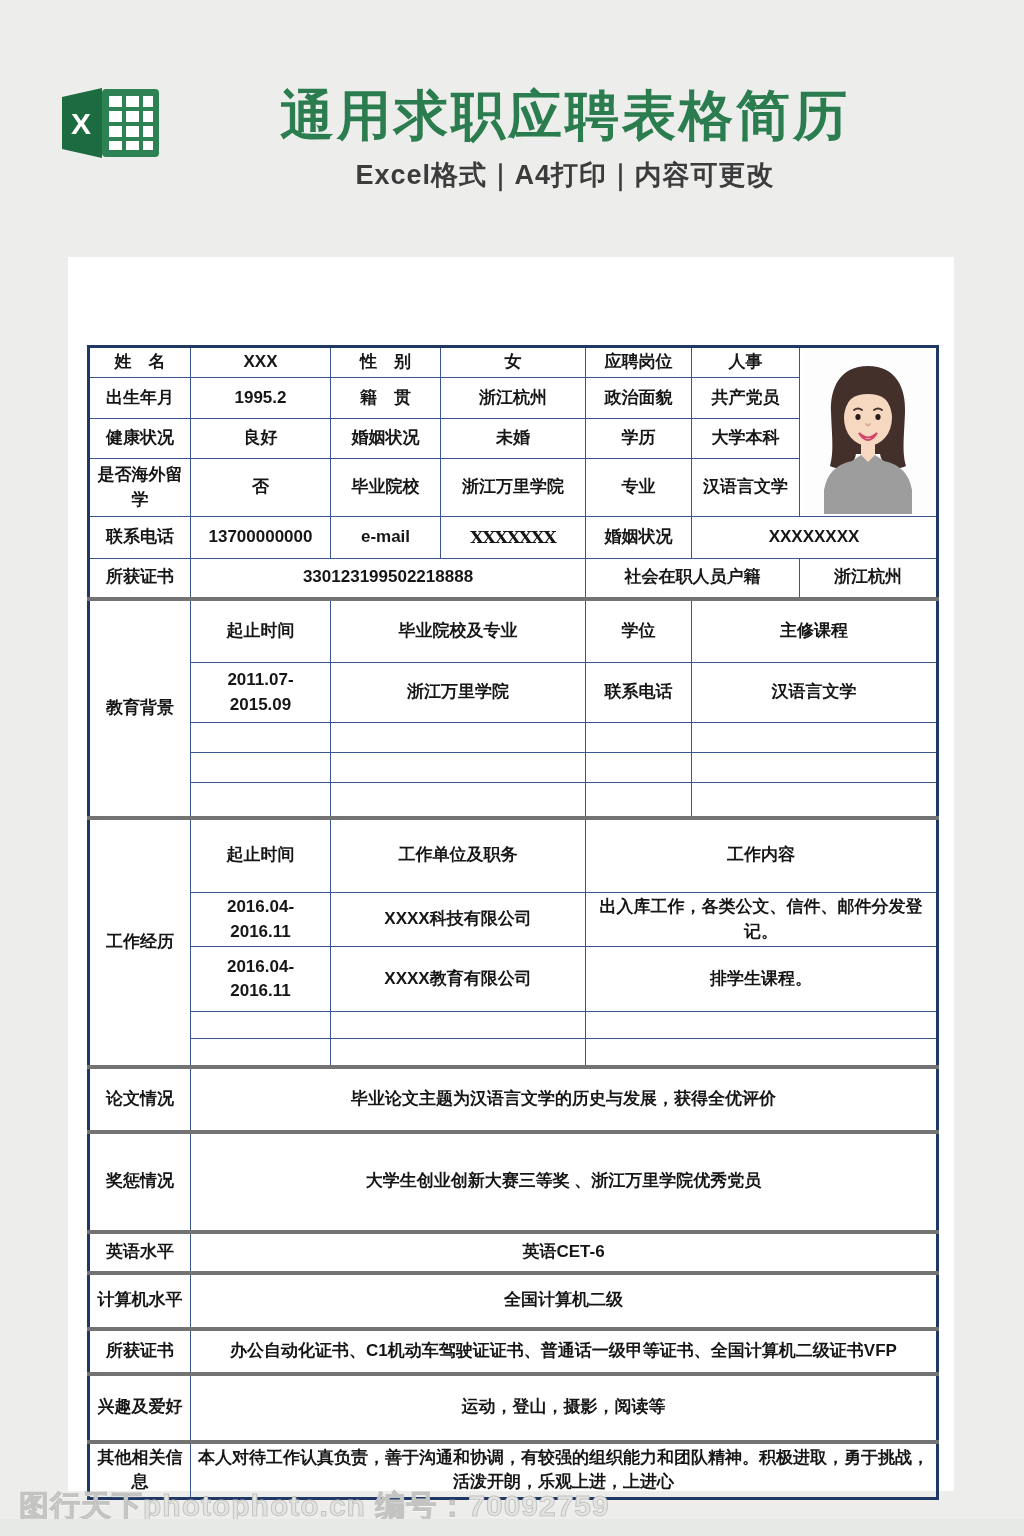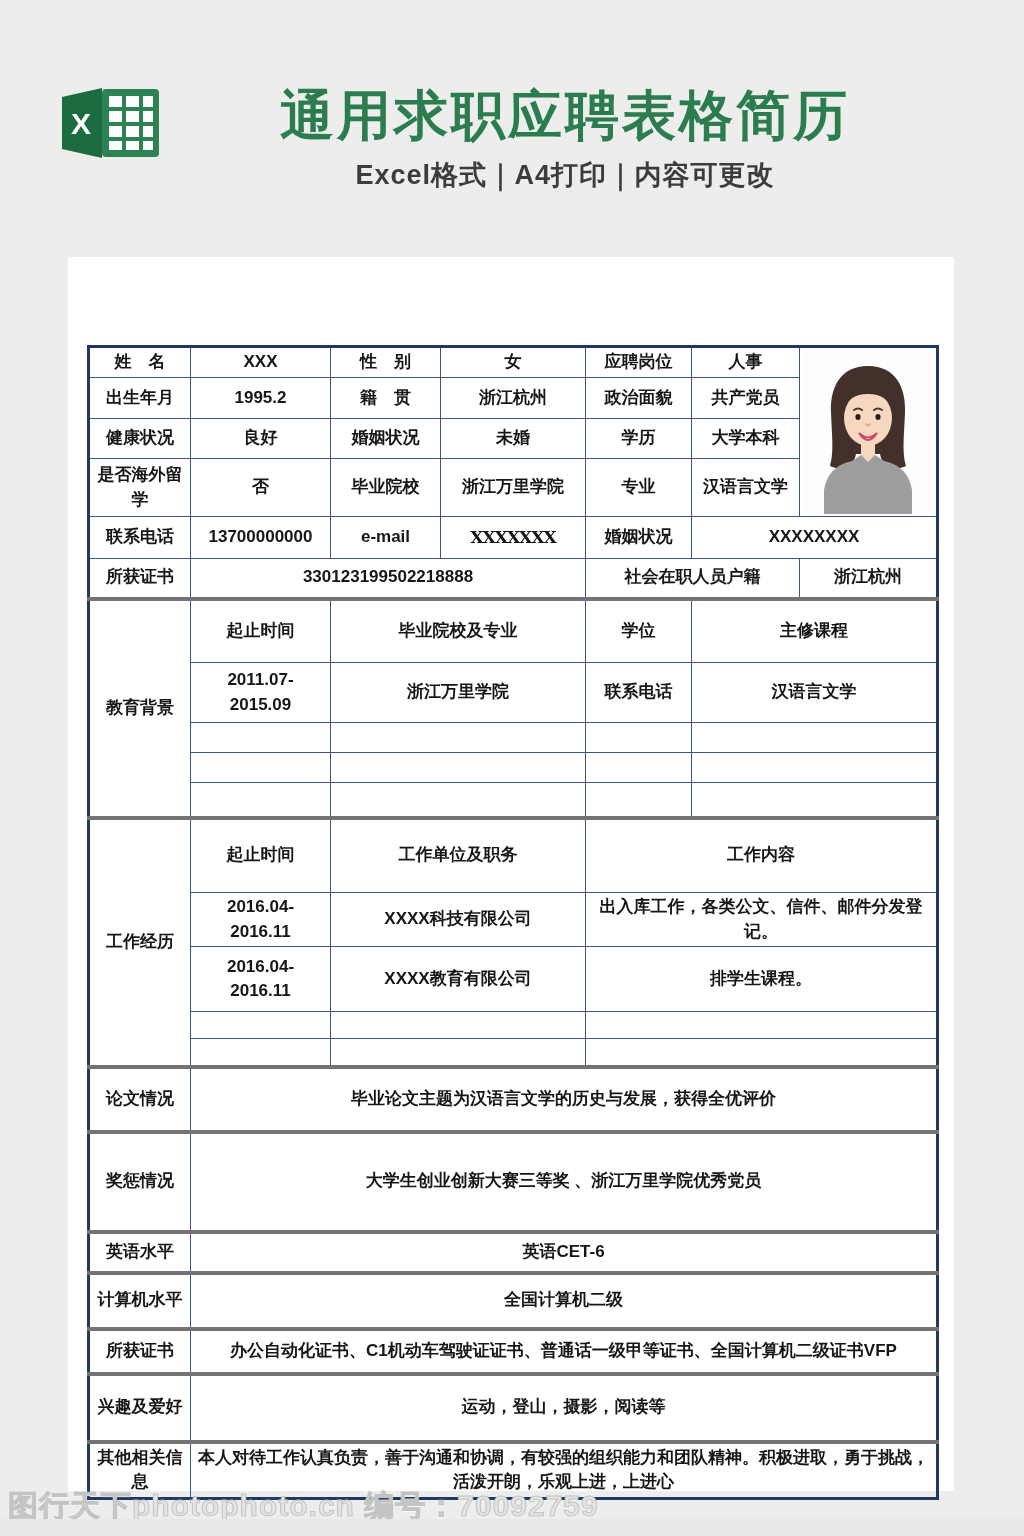--- a/index.html
+++ b/index.html
@@ -52,21 +52,21 @@
     font-family:"DejaVu Serif","Liberation Serif",serif;
     font-weight:400; color:#4a4a4a; text-align:left; padding-left:8px;
     letter-spacing:-1px;
     margin-top:34px;
   }
   .wrap { display:inline-block; max-width:92px; }
   td.photo-cell { padding:7px; vertical-align:middle; background:#ffffff; }
   td.photo-cell svg { display:block; width:100%; height:100%; }
   
   .watermark {
-    position:absolute; left:8px; top:1486px;
+    position:absolute; left:19px; top:1486px;
     font-size:30px; font-weight:bold; letter-spacing:1px;
     color:#e3e3e1;
     -webkit-text-stroke:1px #c3c3c1;
     text-shadow:0 1px 1px #ffffff;
     white-space:nowrap;
   }
   .bottom-strip {
     position:absolute; left:0; top:1519px; width:1024px; height:17px;
     background:#e7e9e7;
   }

